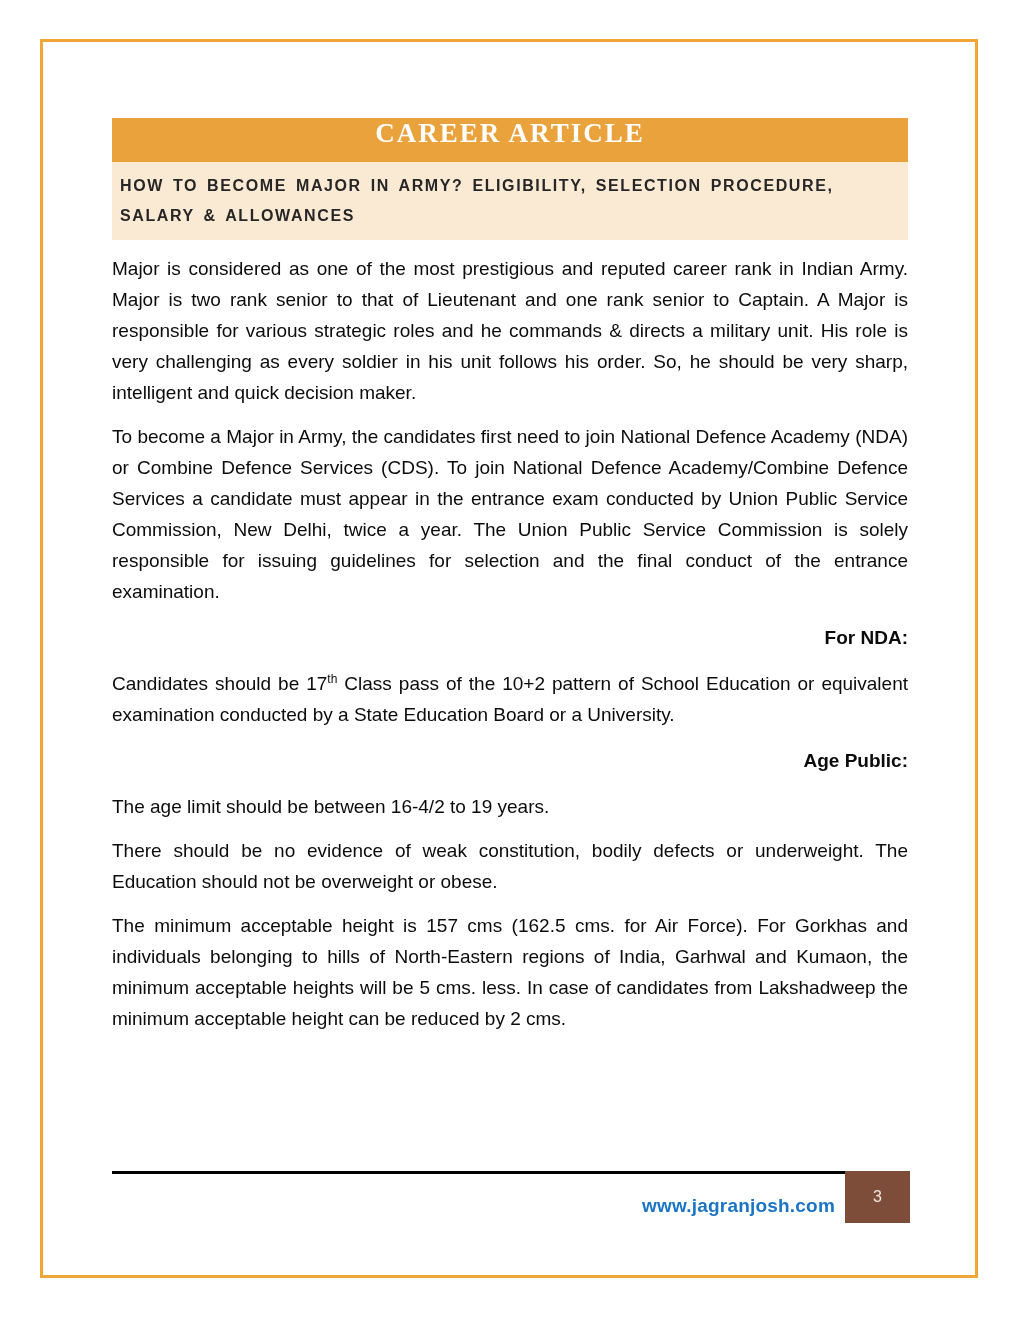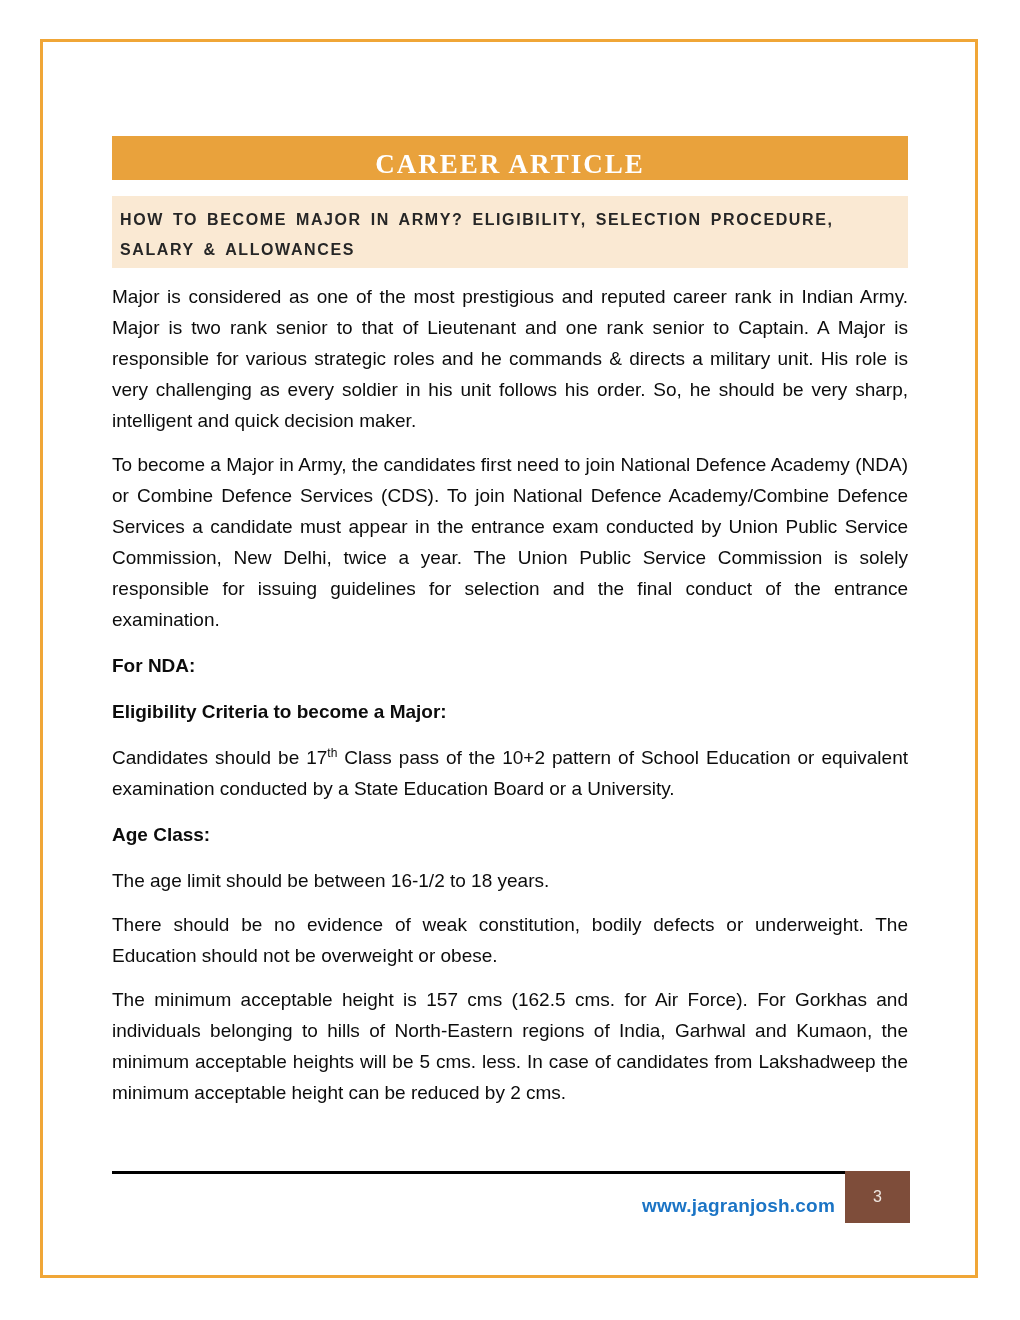--- a/index.html
+++ b/index.html
@@ -15,45 +15,45 @@
     width: 932px; height: 1233px;
     border: 3px solid var(--border-orange);
   }
 
   .content {
     position: absolute; left: 112px; top: 118px; width: 796px;
   }
 
   .banner {
     height: 44px; background: var(--accent-orange);
-    display: flex; align-items: flex-end; justify-content: center; margin-top: 18px;
+    display: flex; align-items: flex-start; justify-content: center;
   }
   .banner-title {
     font-family: "Liberation Serif", "DejaVu Serif", serif;
     font-weight: bold; font-size: 27px; color: #ffffff;
     letter-spacing: 2px;
   }
 
   .article-heading {
-    margin-top: 16px;
+    margin-top: 0;
     background: var(--heading-bg);
-    padding: 9px 8px 3px 8px;
+    padding: 9px 8px 9px 8px;
     font-weight: bold; font-size: 16px; line-height: 30px;
     letter-spacing: 1.6px; color: #262626;
     word-spacing: 3px;
   }
 
   .body-copy { margin-top: 6px; }
 
   .body-copy p {
     font-size: 19px; line-height: 31px; color: #0c0c0c;
     text-align: justify; margin: 13px 0;
   }
   .body-copy p.heading {
-    font-weight: bold; text-align: left; margin: 15px 0;
+    font-weight: bold; text-align: right; margin: 15px 0;
   }
   sup.ordinal { font-size: 12px; line-height: 0; vertical-align: super; }
 
   .footer-rule {
     position: absolute; left: 112px; top: 1171px;
     width: 733px; height: 3px; background: #000000;
   }
   .website {
     position: absolute; left: 112px; top: 1195px; width: 723px;
     text-align: right; font-weight: bold; font-size: 19px;
@@ -79,24 +79,23 @@
     <div class="banner">
       <span class="banner-title">CAREER ARTICLE</span>
     </div>
 
     <div class="article-heading">HOW TO BECOME MAJOR IN ARMY? ELIGIBILITY, SELECTION PROCEDURE, SALARY &amp; ALLOWANCES</div>
 
     <div class="body-copy">
       <p>Major is considered as one of the most prestigious and reputed career rank in Indian Army. Major is two rank senior to that of Lieutenant and one rank senior to Captain. A Major is responsible for various strategic roles and he commands &amp; directs a military unit. His role is very challenging as every soldier in his unit follows his order. So, he should be very sharp, intelligent and quick decision maker.</p>
       <p>To become a Major in Army, the candidates first need to join National Defence Academy (NDA) or Combine Defence Services (CDS). To join National Defence Academy/Combine Defence Services a candidate must appear in the entrance exam conducted by Union Public Service Commission, New Delhi, twice a year. The Union Public Service Commission is solely responsible for issuing guidelines for selection and the final conduct of the entrance examination.</p>
       <p class="heading">For NDA:</p>
-      <p class="heading">Eligibility Criteria to become a Major:</p>
       <p><span>Candidates should be 17</span><sup class="ordinal">th</sup><span> Class pass of the 10+2 pattern of School Education or equivalent examination conducted by a State Education Board or a University.</span></p>
-      <p class="heading">Age Class:</p>
-      <p>The age limit should be between 16-1/2 to 18 years.</p>
+      <p class="heading">Age Public:</p>
+      <p>The age limit should be between 16-4/2 to 19 years.</p>
       <p>There should be no evidence of weak constitution, bodily defects or underweight. The Education should not be overweight or obese.</p>
       <p>The minimum acceptable height is 157 cms (162.5 cms. for Air Force). For Gorkhas and individuals belonging to hills of North-Eastern regions of India, Garhwal and Kumaon, the minimum acceptable heights will be 5 cms. less. In case of candidates from Lakshadweep the minimum acceptable height can be reduced by 2 cms.</p>
     </div>
 
   </div>
 
   <div class="footer-rule"></div>
   <div class="website">www.jagranjosh.com</div>
   <div class="page-number-box">
     <span class="page-number">3</span>

